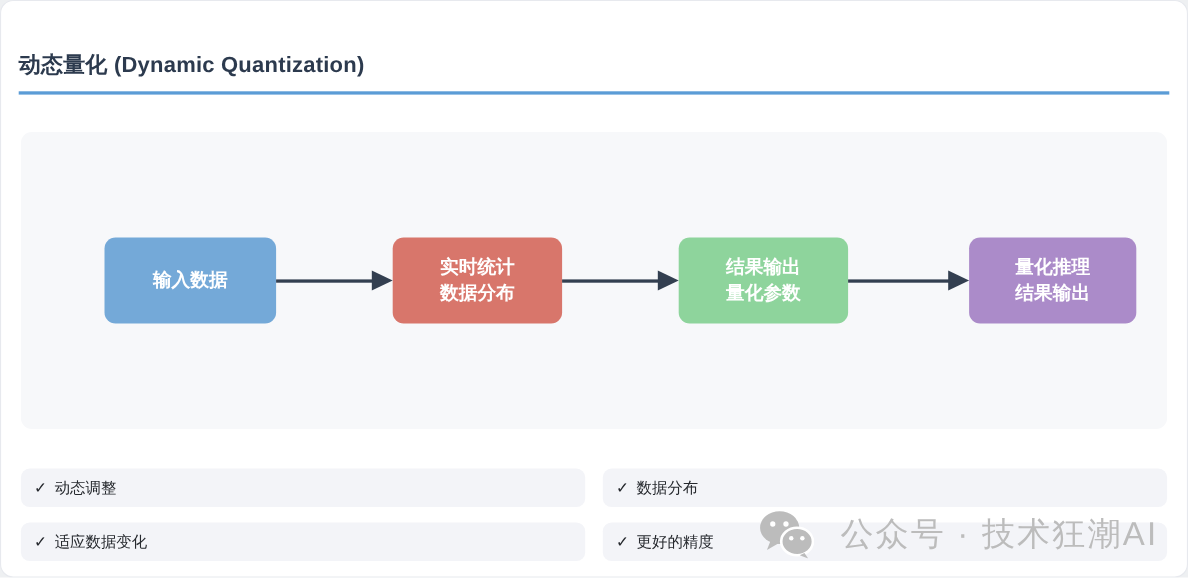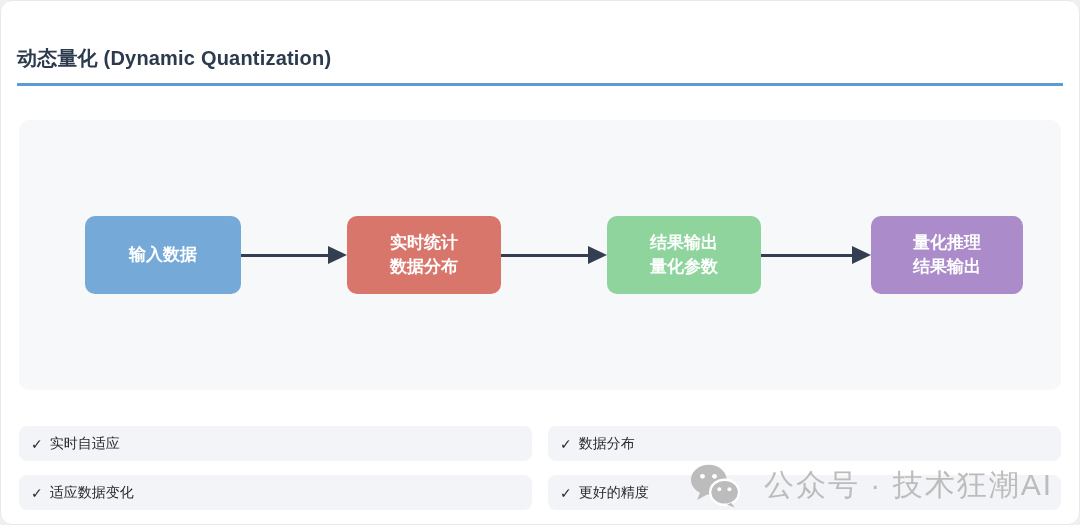--- a/index.html
+++ b/index.html
@@ -43,21 +43,21 @@
     align-items: center;
     justify-content: center;
     color: #ffffff;
     font-size: 17px;
     font-weight: bold;
     text-align: center;
     line-height: 1.4;
     white-space: pre-line;
     flex: none;
   }
-  .node-1 { width: 156px; }
+  .node-1 { width: 156px; margin-left: 10px; }
   .node-2 { width: 154px; }
   .node-3 { width: 154px; }
   .node-4 { width: 152px; }
   .flow-arrow {
     position: relative;
     height: 20px;
     flex: none;
   }
   .arrow-1, .arrow-2 { width: 106px; }
   .arrow-3 { width: 110px; }
@@ -136,21 +136,21 @@
       <div class="shaft"></div>
       <div class="head"></div>
     </div>
     <div class="flow-node node-4" style="background-color: rgb(171, 139, 201);">量化推理
 结果输出</div>
   </div>
 
   <div class="features">
     <div class="feature-row">
       <span class="check">✓</span>
-      <span>实时自适应</span>
+      <span>动态调整</span>
     </div>
     <div class="feature-row">
       <span class="check">✓</span>
       <span>数据分布</span>
     </div>
     <div class="feature-row">
       <span class="check">✓</span>
       <span>适应数据变化</span>
     </div>
     <div class="feature-row">

